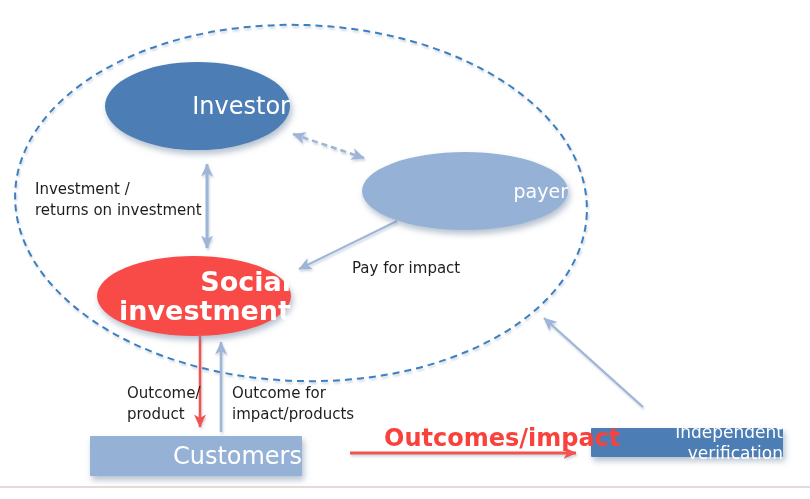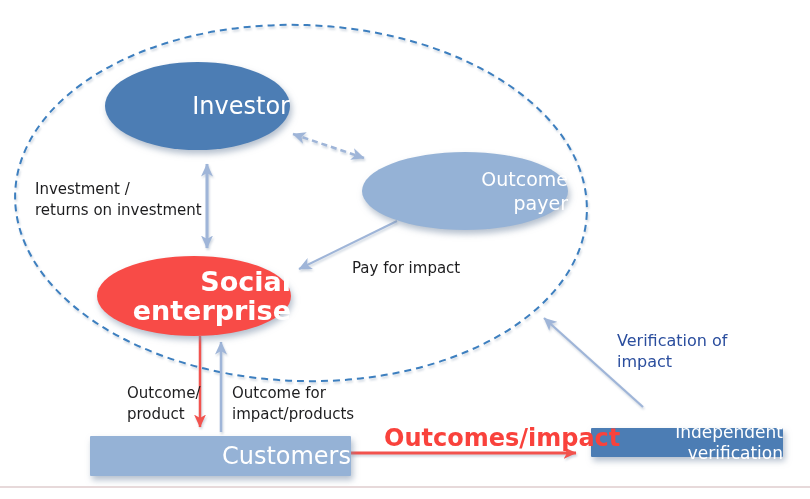--- a/index.html
+++ b/index.html
@@ -18,21 +18,21 @@
   .node{
     position:absolute;display:flex;flex-direction:column;align-items:flex-end;justify-content:center;
     color:var(--node-text);text-align:center;
     box-shadow:2px 4px 6px rgba(120,140,165,.55);
   }
   .ellipse{border-radius:50%;}
   .rect{border-radius:1px;}
   .n-investor{left:105px;top:62px;width:185px;height:88px;background:var(--dark-blue);font-size:24px;}
   .n-outcome{left:362px;top:152px;width:206px;height:78px;background:var(--light-blue);font-size:19px;line-height:24px;}
   .n-social{left:97px;top:256px;width:194px;height:80px;background:var(--red-fill);font-size:27px;line-height:29px;font-weight:bold;}
-  .n-customers{left:90px;top:436px;width:261px;height:40px;background:var(--light-blue);font-size:24px;}
+  .n-customers{left:90px;top:436px;width:212px;height:40px;background:var(--light-blue);font-size:24px;}
   .n-indep{left:591px;top:428px;width:192px;height:29px;background:var(--dark-blue);font-size:17px;line-height:21px;}
   .lbl{position:absolute;color:var(--label-text);font-size:15px;line-height:21px;white-space:nowrap;}
   .lbl-investment{left:35px;top:179px;}
   .lbl-pay{left:352px;top:258px;}
   .lbl-service{left:127px;top:383px;}
   .lbl-payments{left:232px;top:383px;}
   .lbl-outcomes{left:384px;top:428px;font-size:24px;font-weight:bold;color:var(--outcomes-red);}
   .lbl-verif{left:617px;top:330px;font-size:16px;color:var(--navy-text);}
   .bottom-line{position:absolute;left:0;top:486px;width:810px;height:2px;background:var(--bottom-line);}
 </style>
@@ -66,27 +66,26 @@
     <line class="arr red" x1="350" y1="453" x2="576" y2="453" stroke-width="3" marker-end="url(#mr)"></line>
 
     <line class="arr blue" x1="643" y1="407" x2="544" y2="318" stroke-width="2.2" marker-end="url(#mb)"></line>
   </svg>
 
   <div class="node ellipse n-investor">
     <span>Investor</span>
   </div>
 
   <div class="node ellipse n-outcome">
-    <span>Outcome</span>
     <span>payer</span>
   </div>
 
   <div class="node ellipse n-social">
     <span>Social</span>
-    <span>enterprise</span>
+    <span>investment</span>
   </div>
 
   <div class="node rect n-customers">
     <span>Customers</span>
   </div>
 
   <div class="node rect n-indep">
     <span>Independent</span>
     <span>verification</span>
   </div>
@@ -103,19 +102,15 @@
     <div>product</div>
   </div>
 
   <div class="lbl lbl-payments">
     <div>Outcome for</div>
     <div>impact/products</div>
   </div>
 
   <div class="lbl lbl-outcomes">Outcomes/impact</div>
 
-  <div class="lbl lbl-verif">
-    <div>Verification of</div>
-    <div>impact</div>
-  </div>
 
   <div class="bottom-line"></div>
 </div>
 
 </body></html>

